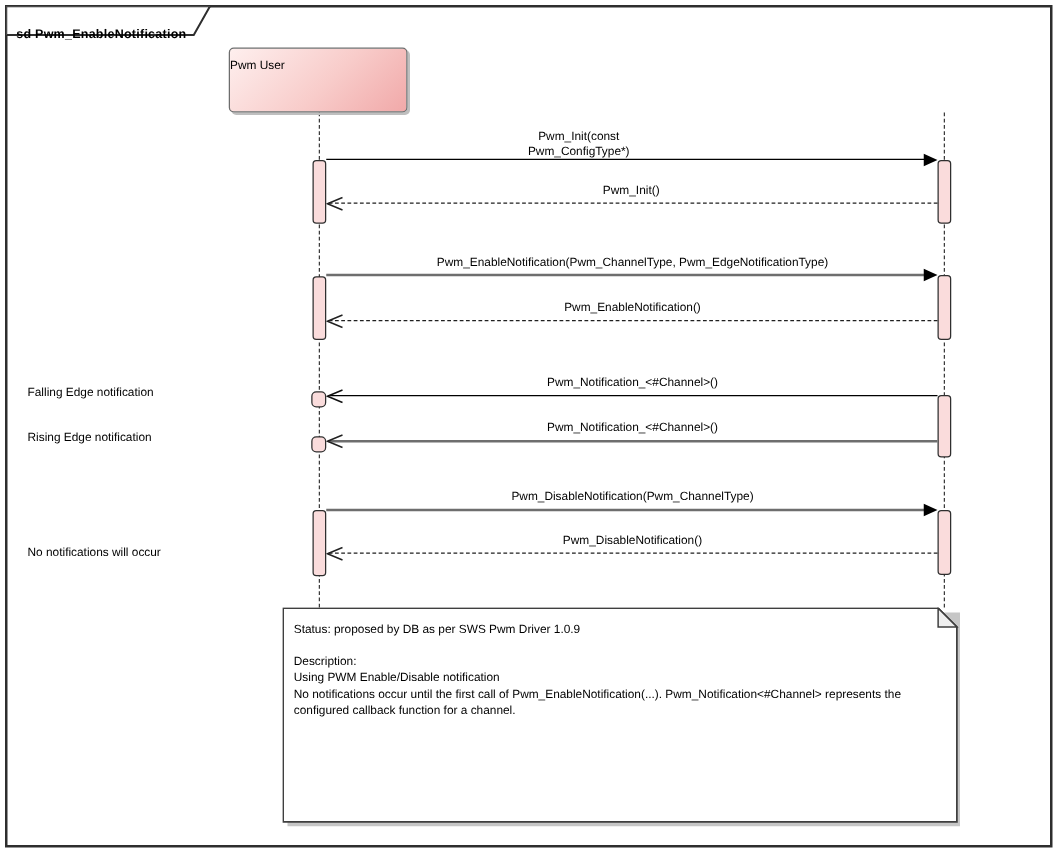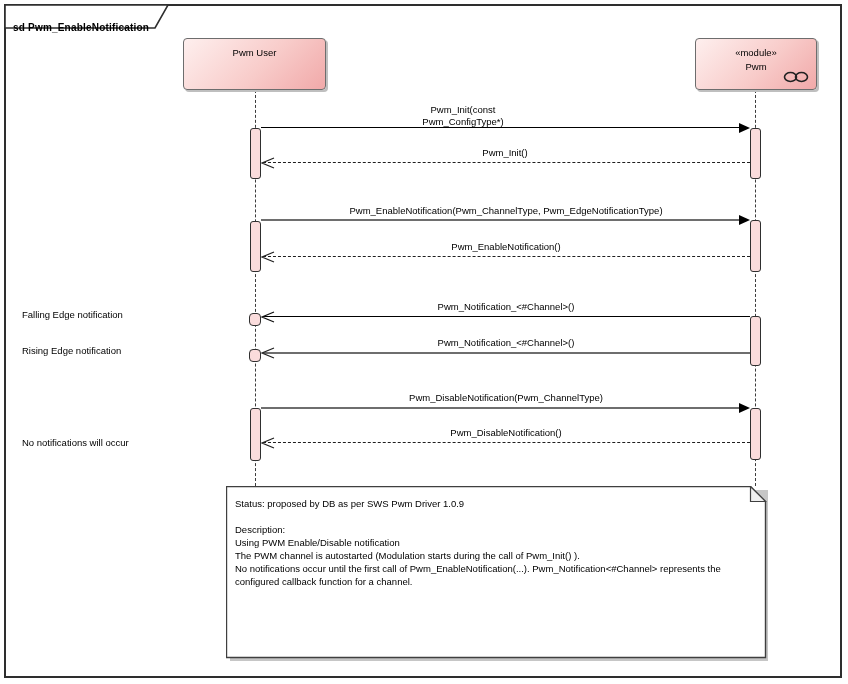--- a/index.html
+++ b/index.html
@@ -15,21 +15,21 @@
   .frame-tab { position:absolute; left:5px; top:5px; width:166px; height:25px; }
   .frame-title {
     position:absolute; left:8px; top:5px; font-size:10px; font-weight:bold;
     letter-spacing:0.2px; white-space:nowrap;margin-top:12px;
   }
   .head {
     position:absolute; box-sizing:border-box;
     border:1.5px solid #6d6d6d; border-radius:4px;
     background:linear-gradient(135deg,#feefee 0%,#f8ccca 55%,#f1a9a9 100%);
     box-shadow:2px 2px 0 #bfbfbf;
-    text-align:center; font-size:9.5px;
+    font-size:9.5px;
   }
   .head-user { left:183px; top:38px; width:143px; height:52px; padding-top:8px; }
   .head-module { left:695px; top:38px; width:122px; height:52px; padding-top:7px; line-height:14px; }
   .module-icon { position:absolute; right:7px; bottom:6px; }
   .lifeline {
     position:absolute; top:90px; height:396px; width:0;
     border-left:1px dashed #3c3c3c;
   }
   .lifeline-user { left:255px; }
   .lifeline-module { left:755px; }
@@ -74,28 +74,20 @@
       <path d="M0,0 H163 L150,23 H0 Z" fill="#ffffff" stroke="#2e2e2e" stroke-width="1.6"></path>
     </svg>
     <span class="frame-title">sd Pwm_EnableNotification</span>
   </div>
 
   <div class="lifeline lifeline-user"></div>
   <div class="lifeline lifeline-module"></div>
 
   <div class="head head-user">
     <span>Pwm User</span>
-  </div>
-  <div class="head head-module">
-    <div>«module»</div>
-    <div>Pwm</div>
-    <svg class="module-icon" width="26" height="12">
-      <ellipse cx="7.5" cy="6" rx="6" ry="4.5" fill="none" stroke="#222" stroke-width="1.6"></ellipse>
-      <ellipse cx="18.5" cy="6" rx="6" ry="4.5" fill="none" stroke="#222" stroke-width="1.6"></ellipse>
-    </svg>
   </div>
 
   <div class="act" style="left:250px; top:128px; height:51px;"></div>
   <div class="act" style="left:250px; top:221px; height:51px;"></div>
   <div class="blip" style="top:313px;"></div>
   <div class="blip" style="top:349px;"></div>
   <div class="act" style="left:250px; top:408px; height:53px;"></div>
 
   <div class="act" style="left:750px; top:128px; height:51px;"></div>
   <div class="act" style="left:750px; top:220px; height:52px;"></div>
@@ -171,19 +163,18 @@
     <svg width="545" height="177">
       <path d="M3,4 H542 V175 H4 Z" fill="#c6c6c6"></path>
       <path d="M0.5,0.5 H524.5 L539.5,15.5 V171.5 H0.5 Z" fill="#ffffff" stroke="#3f3f3f" stroke-width="1.4"></path>
       <path d="M524.5,0.5 V15.5 H539.5 Z" fill="#efefef" stroke="#3f3f3f" stroke-width="1.2"></path>
     </svg>
     <div class="note-text">
       <div>Status: proposed by DB as per SWS Pwm Driver 1.0.9</div>
       <div class="note-spacer"></div>
       <div>Description:</div>
       <div>Using PWM Enable/Disable notification</div>
-      <div>The PWM channel is autostarted (Modulation starts during the call of Pwm_Init() ).</div>
       <div>No notifications occur until the first call of Pwm_EnableNotification(...). Pwm_Notification&lt;#Channel&gt;  represents the configured callback function for a channel.</div>
       <div class="note-spacer"></div>
     </div>
   </div>
 
 </div>
 
 </body></html>

